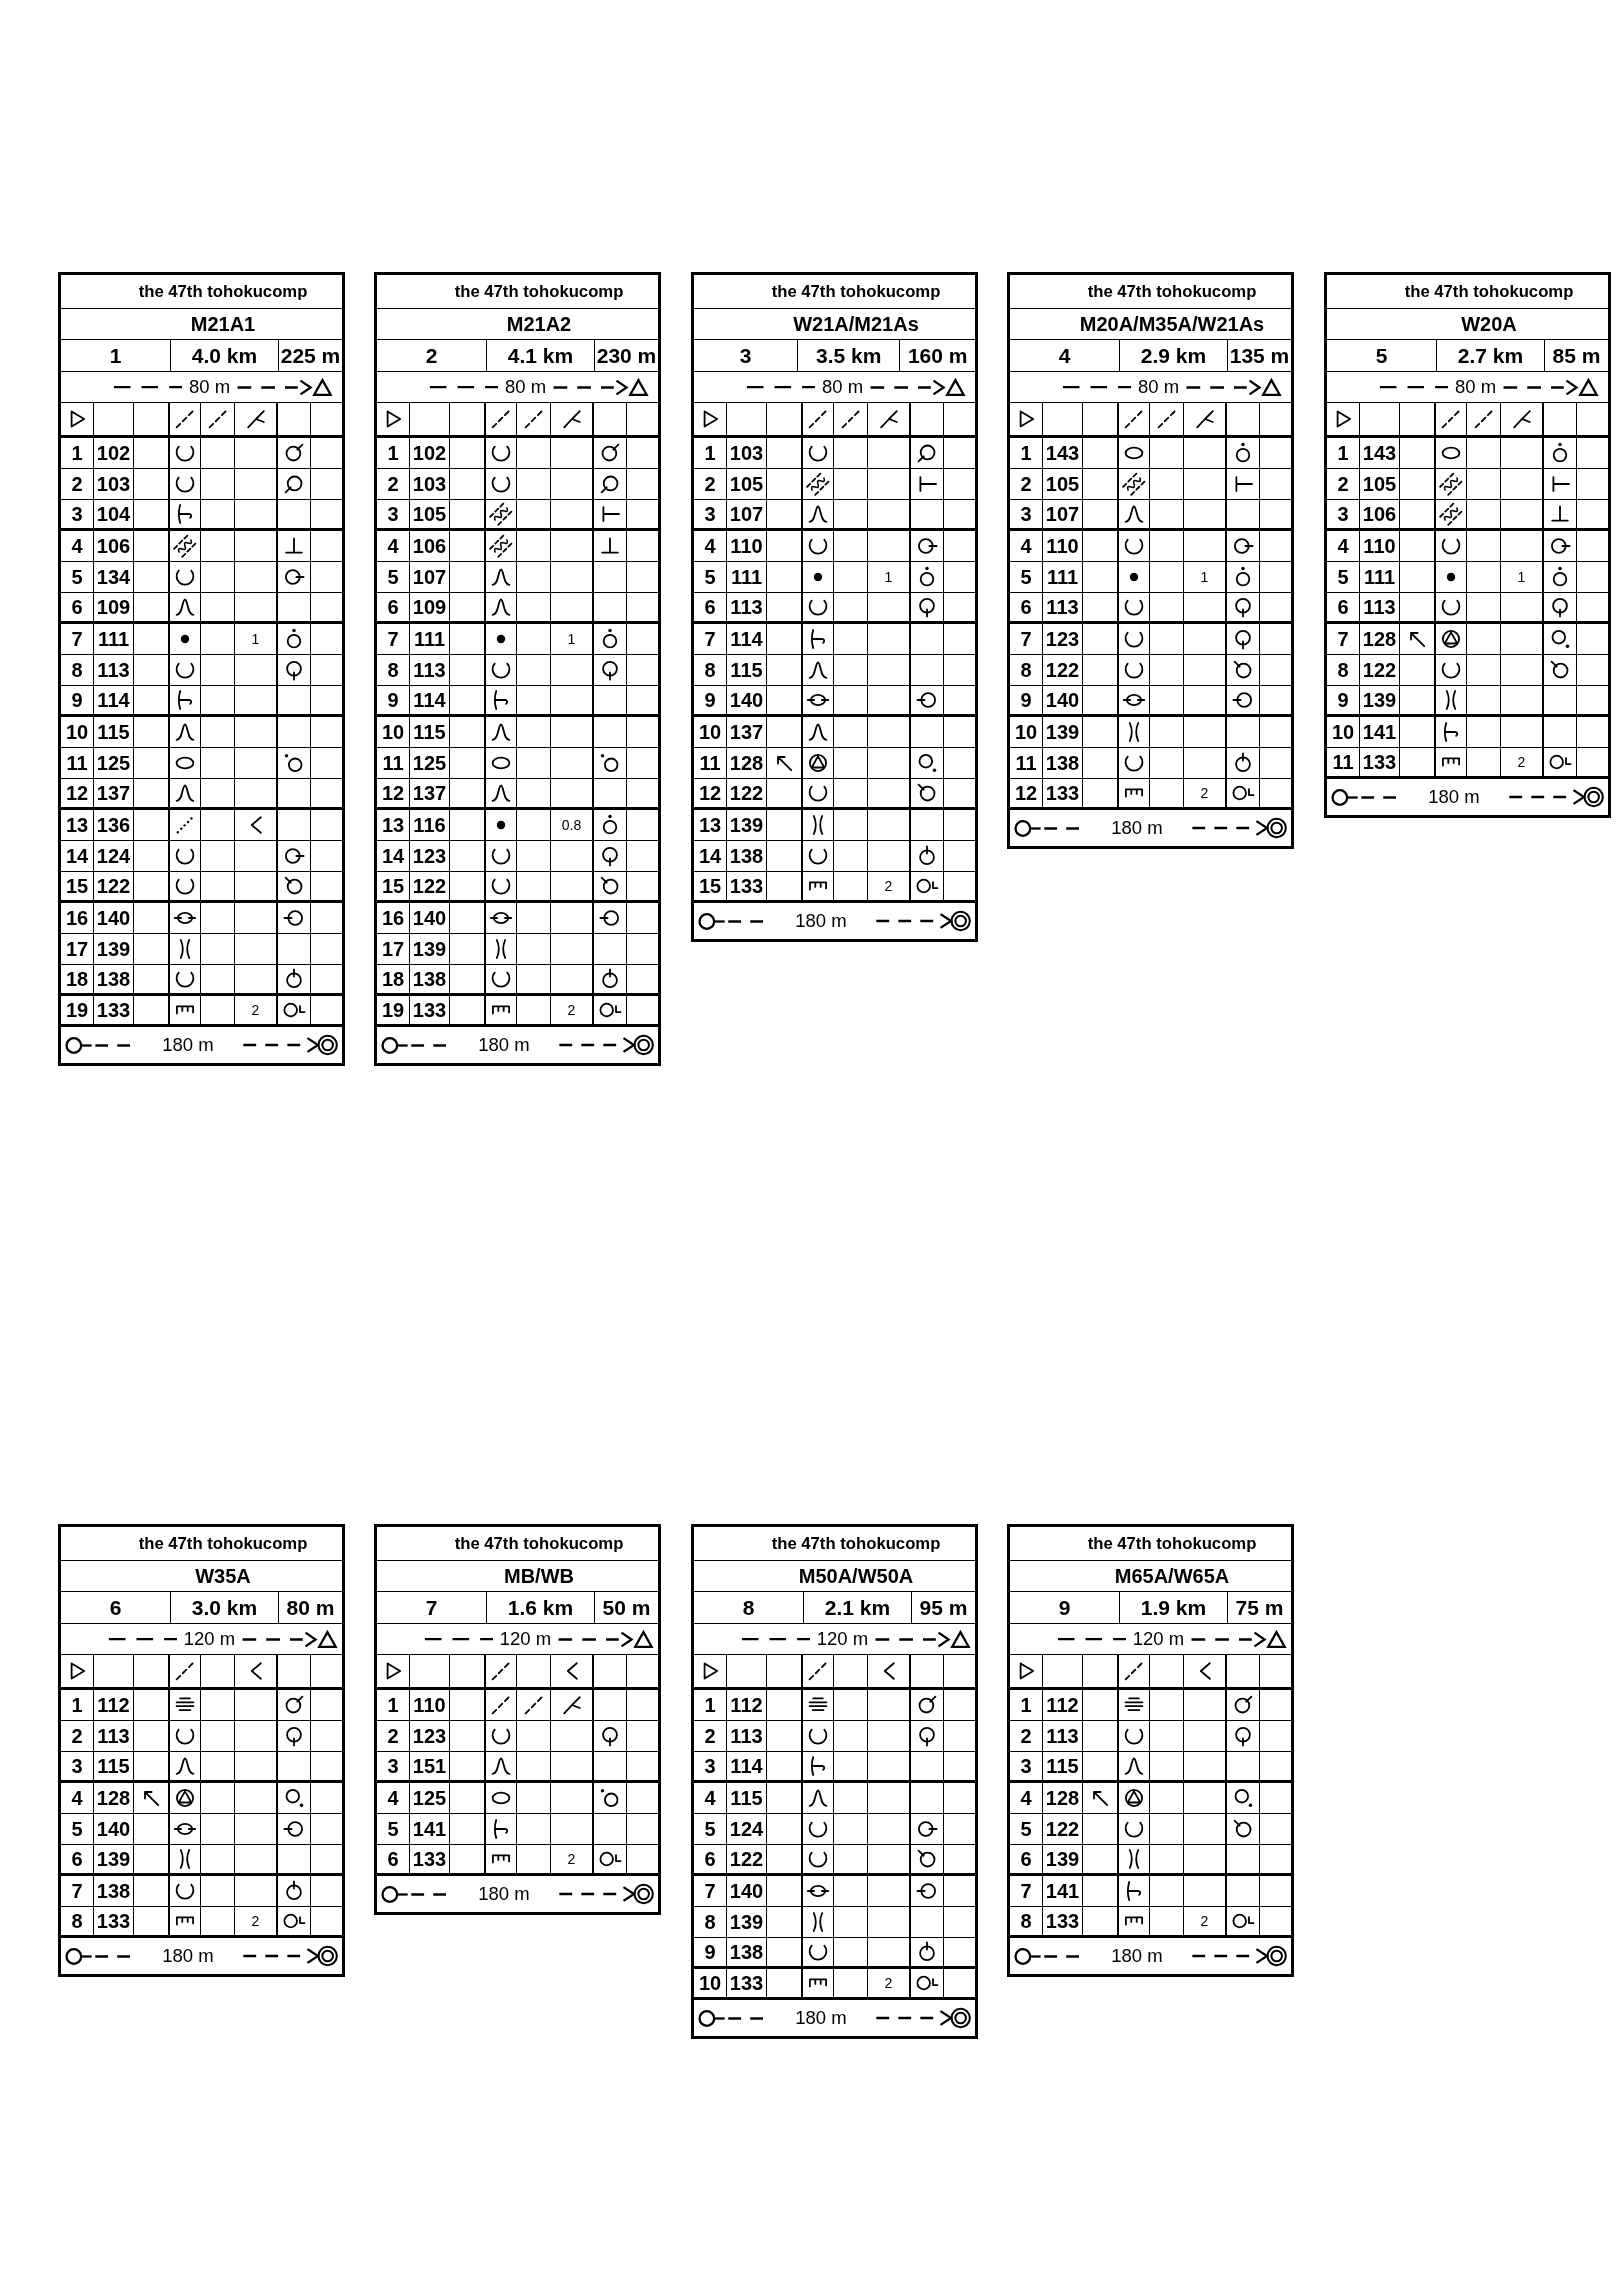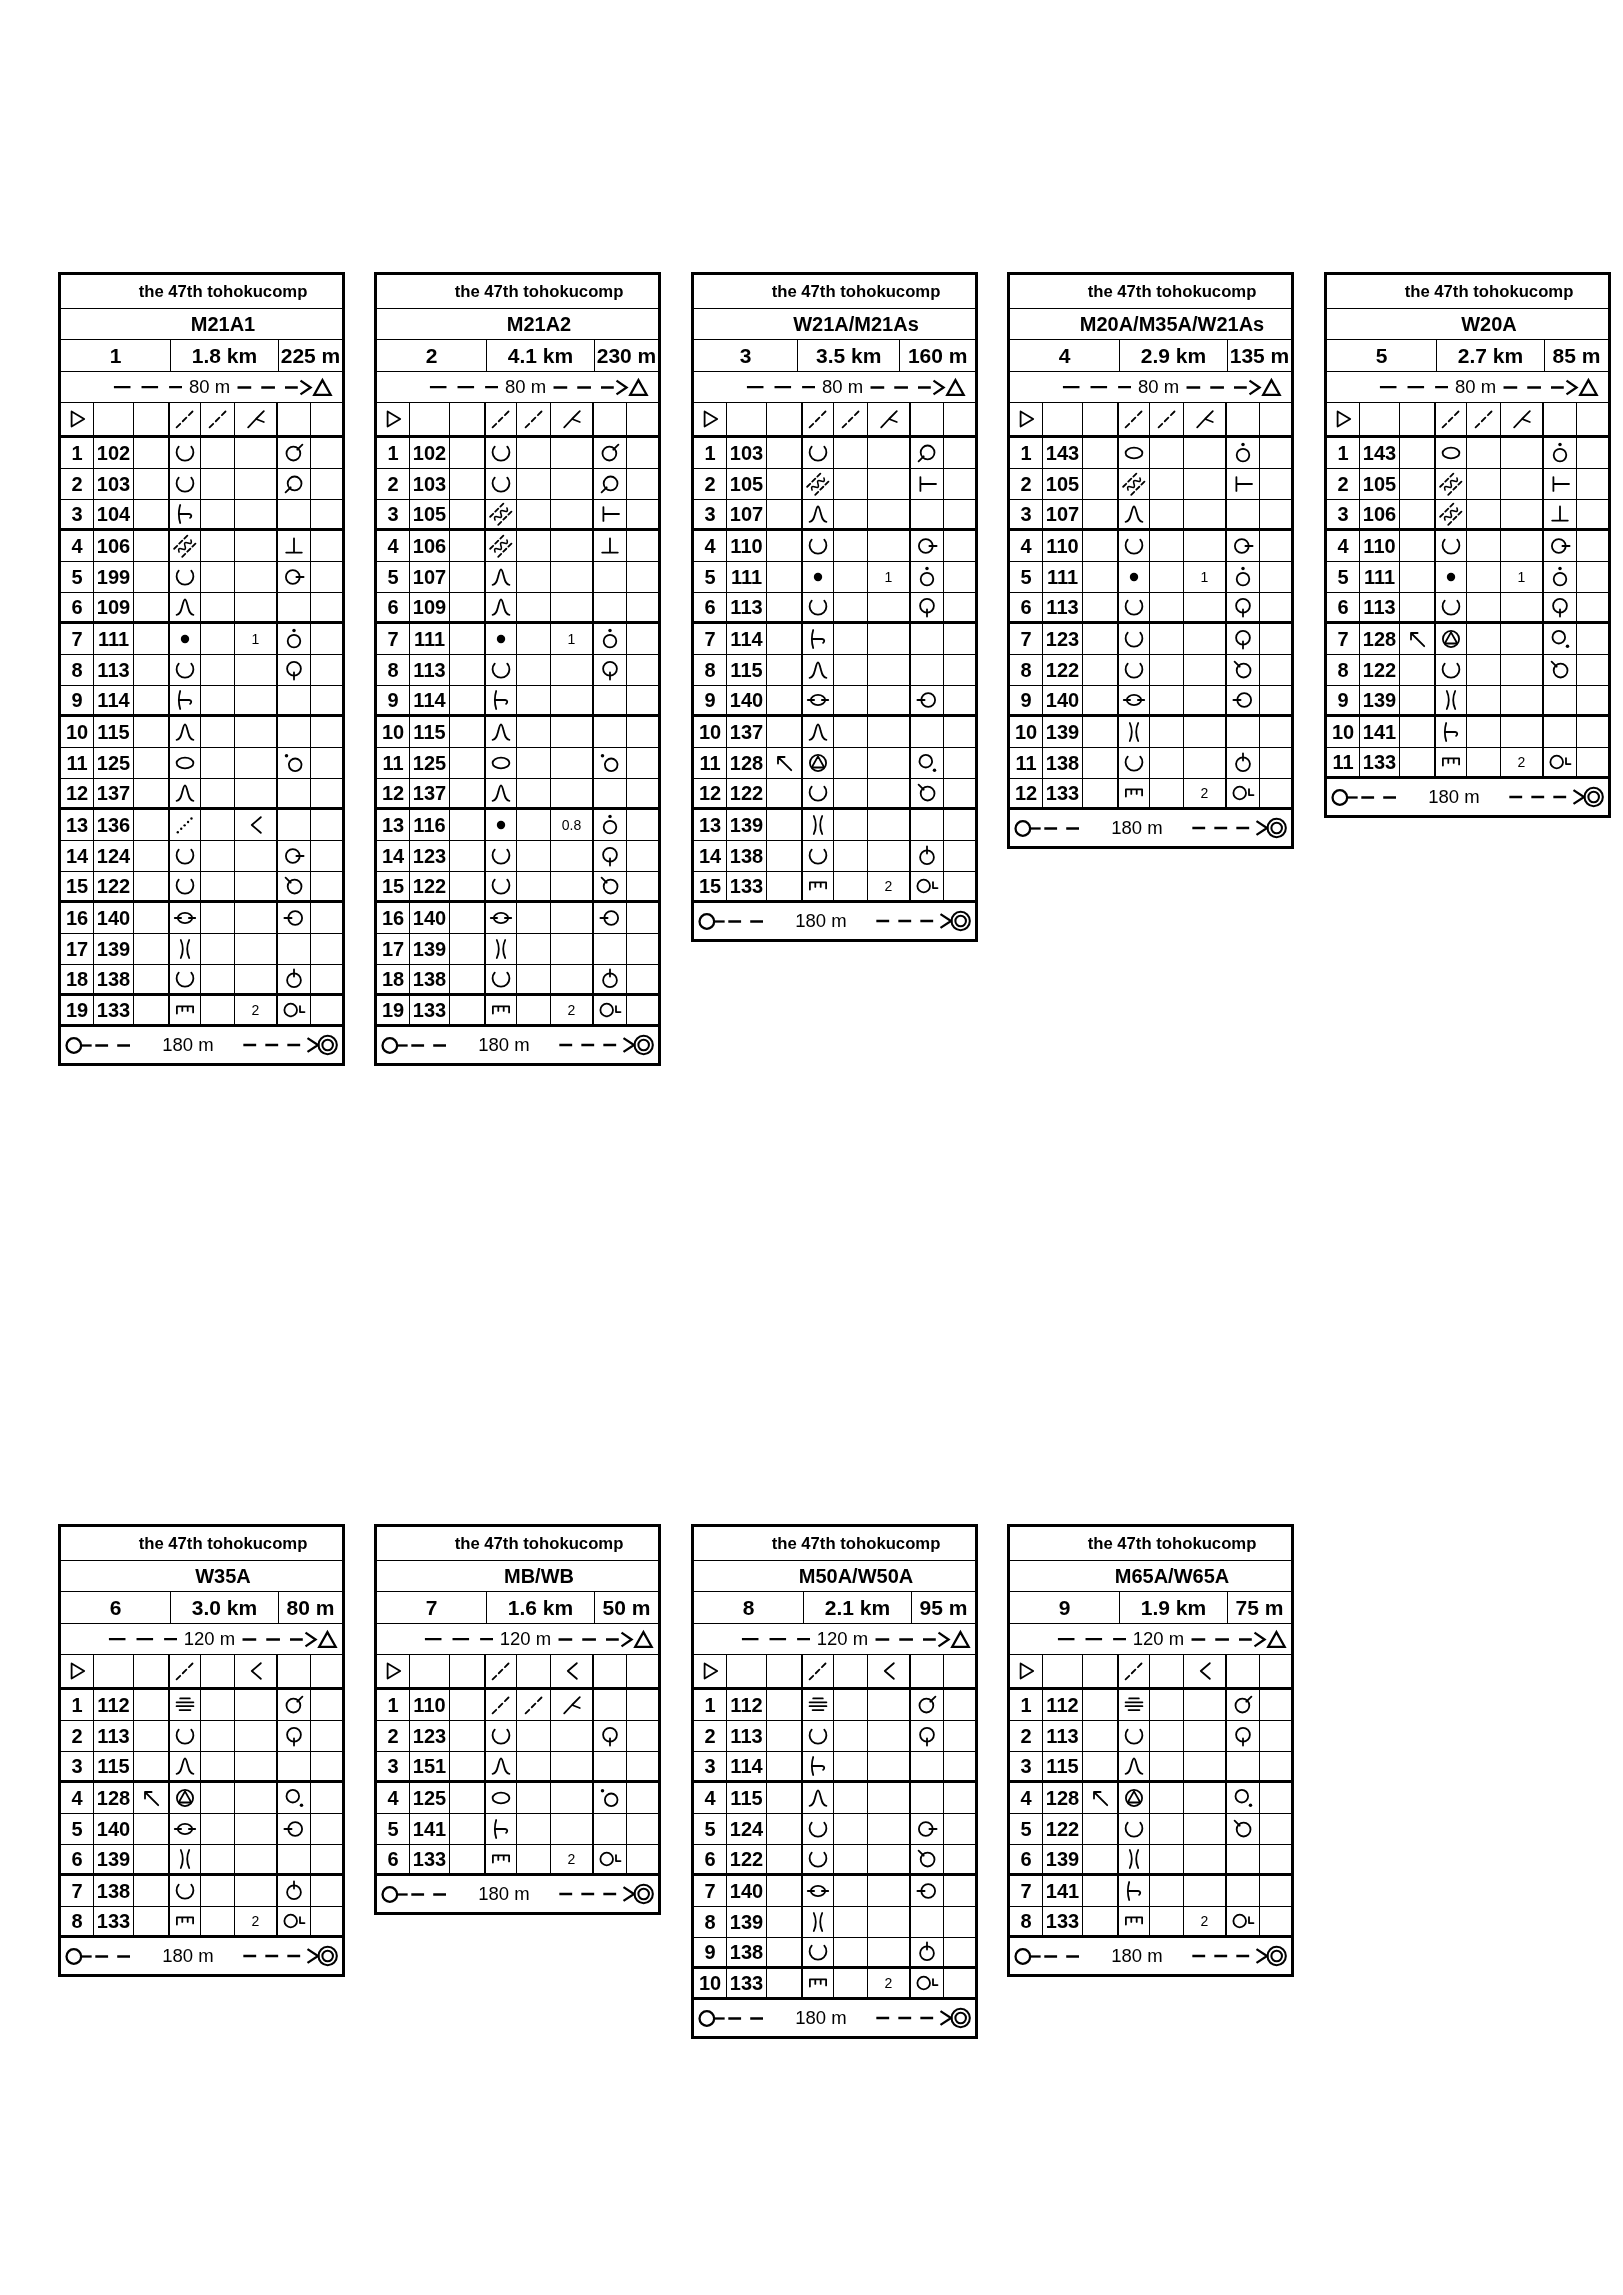--- a/index.html
+++ b/index.html
@@ -29,21 +29,21 @@
   svg{display:block;}
 </style>
 </head>
 <body>
 
 <div class="card" style="left: 58px; top: 272px;">
     <div class="trow title-row">the 47th tohokucomp</div>
     <div class="trow class-row">M21A1</div>
     <div class="trow course-row">
       <div class="ccell" style="width:109px">1</div>
-      <div class="ccell b" style="width:108px">1.8 km</div>
+      <div class="ccell b" style="width:108px">4.0 km</div>
       <div class="ccell b" style="width:64px">225 m</div>
     </div>
     <div class="trow sd-row">
       <span>
         <svg width="69" height="20.4" viewBox="0 0 150 44" stroke="#000" stroke-width="5" fill="none">
           <line x1="2" y1="22" x2="150" y2="22" stroke-dasharray="36 24"></line>
         </svg>
       </span>
       <span>80 m</span>
       <span>
@@ -190,21 +190,21 @@
           </svg>
         </span>
       </div>
       <div class="cell last" style="width:31px"></div>
     </div>
     <div class="grid-row ctl-row">
       <div class="cell" style="width:33px">
         <span class="numtxt">5</span>
       </div>
       <div class="cell" style="width:40px">
-        <span class="numtxt">199</span>
+        <span class="numtxt">134</span>
       </div>
       <div class="cell br6" style="width:36px"></div>
       <div class="cell" style="width:31px">
         <span>
           <svg width="24" height="24" viewBox="0 0 40 40" fill="none" stroke="#000" stroke-width="3" stroke-linecap="round" stroke-linejoin="round">
             <path d="M9.5,9.5 A14,14 0 1 0 30.5,9.5"></path>
           </svg>
         </span>
       </div>
       <div class="cell" style="width:34px"></div>

